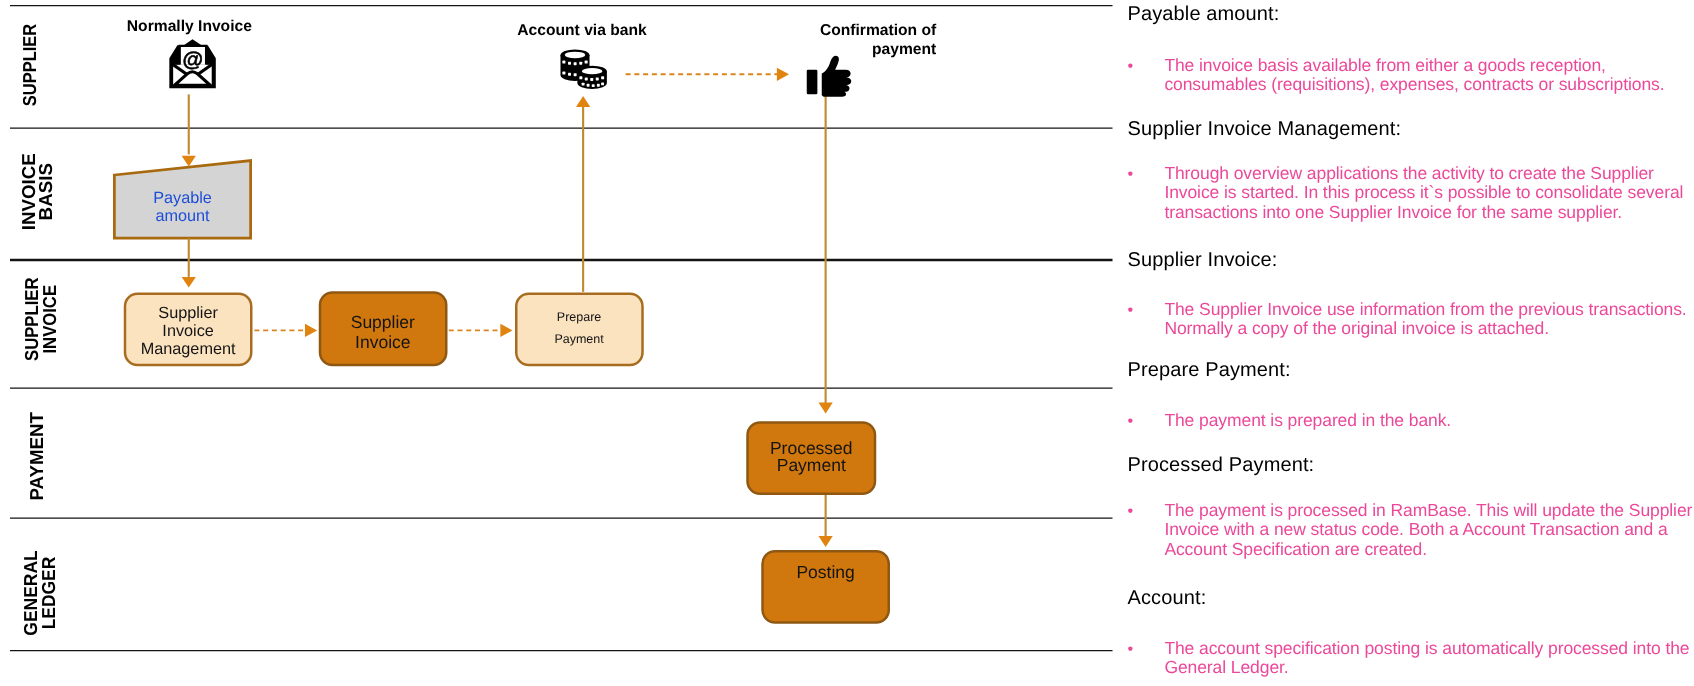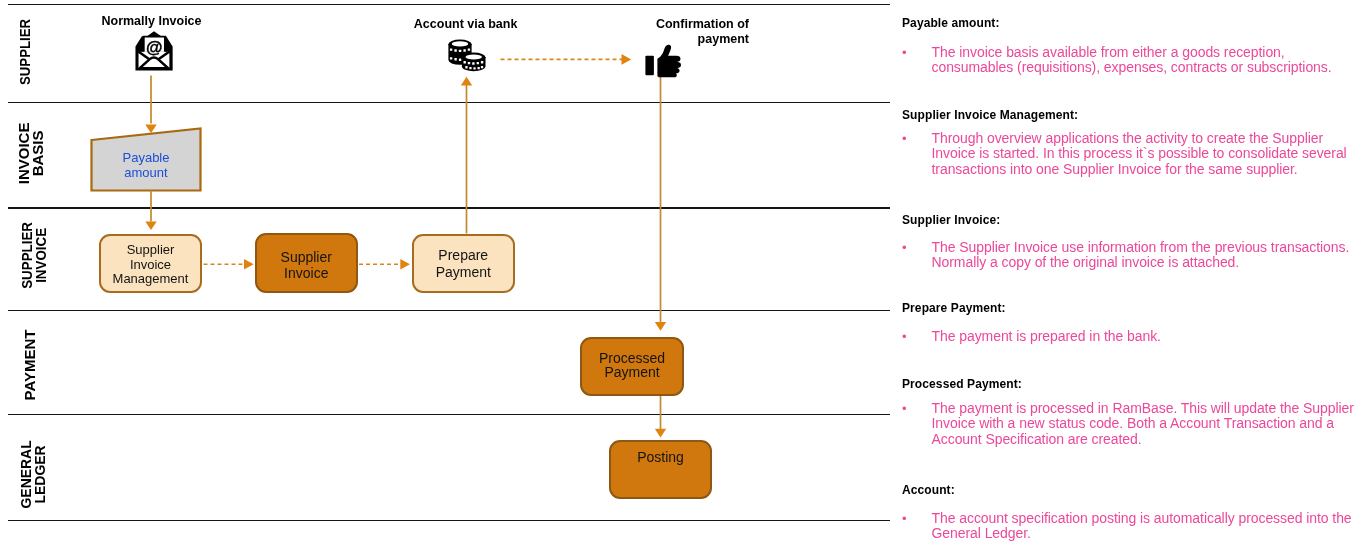--- a/index.html
+++ b/index.html
@@ -6,21 +6,21 @@
 body{width:1355px;height:549px;position:relative;background:#fff;
   font-family:"Liberation Sans",sans-serif;overflow:hidden;}
 .abs{position:absolute;}
 .laneline{position:absolute;left:8px;width:882px;height:1.8px;background:#141414;}
 .lab{position:absolute;font-weight:bold;font-size:15px;color:#000;text-align:center;
   transform:rotate(-90deg);line-height:16px;}
 .toplab{position:absolute;font-weight:bold;font-size:12.5px;color:#000;text-align:center;line-height:15.5px;}
 .box{position:absolute;border-radius:11px;text-align:center;color:#141414;box-sizing:border-box;}
 .cream{background:#FBE3C0;border:2.2px solid #A86C20;}
 .orange{background:#D0770E;border:2.2px solid #8F5812;}
-.h{position:absolute;left:902px;font-size:12px;font-weight:bold;color:#000;line-height:15.4px;white-space:nowrap;letter-spacing:0.1px;margin-top:12px;}
+.h{position:absolute;left:902px;font-size:16px;font-weight:normal;color:#000;line-height:15.4px;white-space:nowrap;letter-spacing:0.1px;}
 .b{position:absolute;left:902px;font-size:14px;color:#ec4899;line-height:15.4px;white-space:nowrap;}
 .b .bu{display:inline-block;width:29.5px;font-size:13px;vertical-align:baseline;}
 .b .tx{display:inline-block;vertical-align:top;letter-spacing:-0.07px;}
 </style>
 </head>
 <body>
 
 <div class="laneline" style="top:3.5px"></div>
 <div class="laneline" style="top:101.5px"></div>
 <div class="laneline" style="top:207px"></div>
@@ -117,22 +117,22 @@
       C34.2,24.2 35,25.6 34.6,27 C34.1,28.5 32.6,29.3 30.7,29.1
       C31.9,29.8 32.3,31 31.7,31.9 C31,32.9 29.7,33.1 28.4,33
       L14,33 Z" fill="#000"></path>
   </g>
 </svg>
 
 <div class="abs" style="left:91.5px;top:149.5px;width:109px;text-align:center;font-size:13px;line-height:15.1px;color:#1d4ed8;">Payable<br>amount</div>
 
 <div class="box cream" style="left:99px;top:234px;width:103px;height:59px;font-size:13px;line-height:14.8px;padding-top:6.9px;">Supplier<br>Invoice<br>Management</div>
 <div class="box orange" style="left:255px;top:233px;width:102.5px;height:60px;font-size:14px;line-height:16.4px;padding-top:13.6px;">Supplier<br>Invoice</div>
-<div class="box cream" style="left:412px;top:234px;width:102.5px;height:59px;font-size:14px;line-height:16.2px;padding-top:11.3px;">Prepare<br>Payment</div>
-<div class="box orange" style="left:580px;top:336.5px;width:104px;height:59px;font-size:14px;line-height:14.2px;padding-top:12.7px;">Processed<br>Payment</div>
+<div class="box cream" style="left:412px;top:234px;width:102.5px;height:59px;font-size:10px;line-height:16.2px;padding-top:11.3px;">Prepare<br>Payment</div>
+<div class="box orange" style="left:597px;top:336.5px;width:104px;height:59px;font-size:14px;line-height:14.2px;padding-top:12.7px;">Processed<br>Payment</div>
 <div class="box orange" style="left:609px;top:439.5px;width:103px;height:59.6px;font-size:14px;line-height:15.5px;padding-top:8px;">Posting</div>
 
 <div class="h" style="top:4.4px">Payable amount:</div>
 <div class="b" style="top:45px"><span class="bu">•</span><span class="tx">The invoice basis available from either a goods reception,<br>consumables (requisitions), expenses, contracts or subscriptions.</span></div>
 
 <div class="h" style="top:96px">Supplier Invoice Management:</div>
 <div class="b" style="top:131px"><span class="bu">•</span><span class="tx">Through overview applications the activity to create the Supplier<br>Invoice is started. In this process it`s possible to consolidate several<br>transactions into one Supplier Invoice for the same supplier.</span></div>
 
 <div class="h" style="top:201px">Supplier Invoice:</div>
 <div class="b" style="top:240px"><span class="bu">•</span><span class="tx">The Supplier Invoice use information from the previous transactions.<br>Normally a copy of the original invoice is attached.</span></div>

